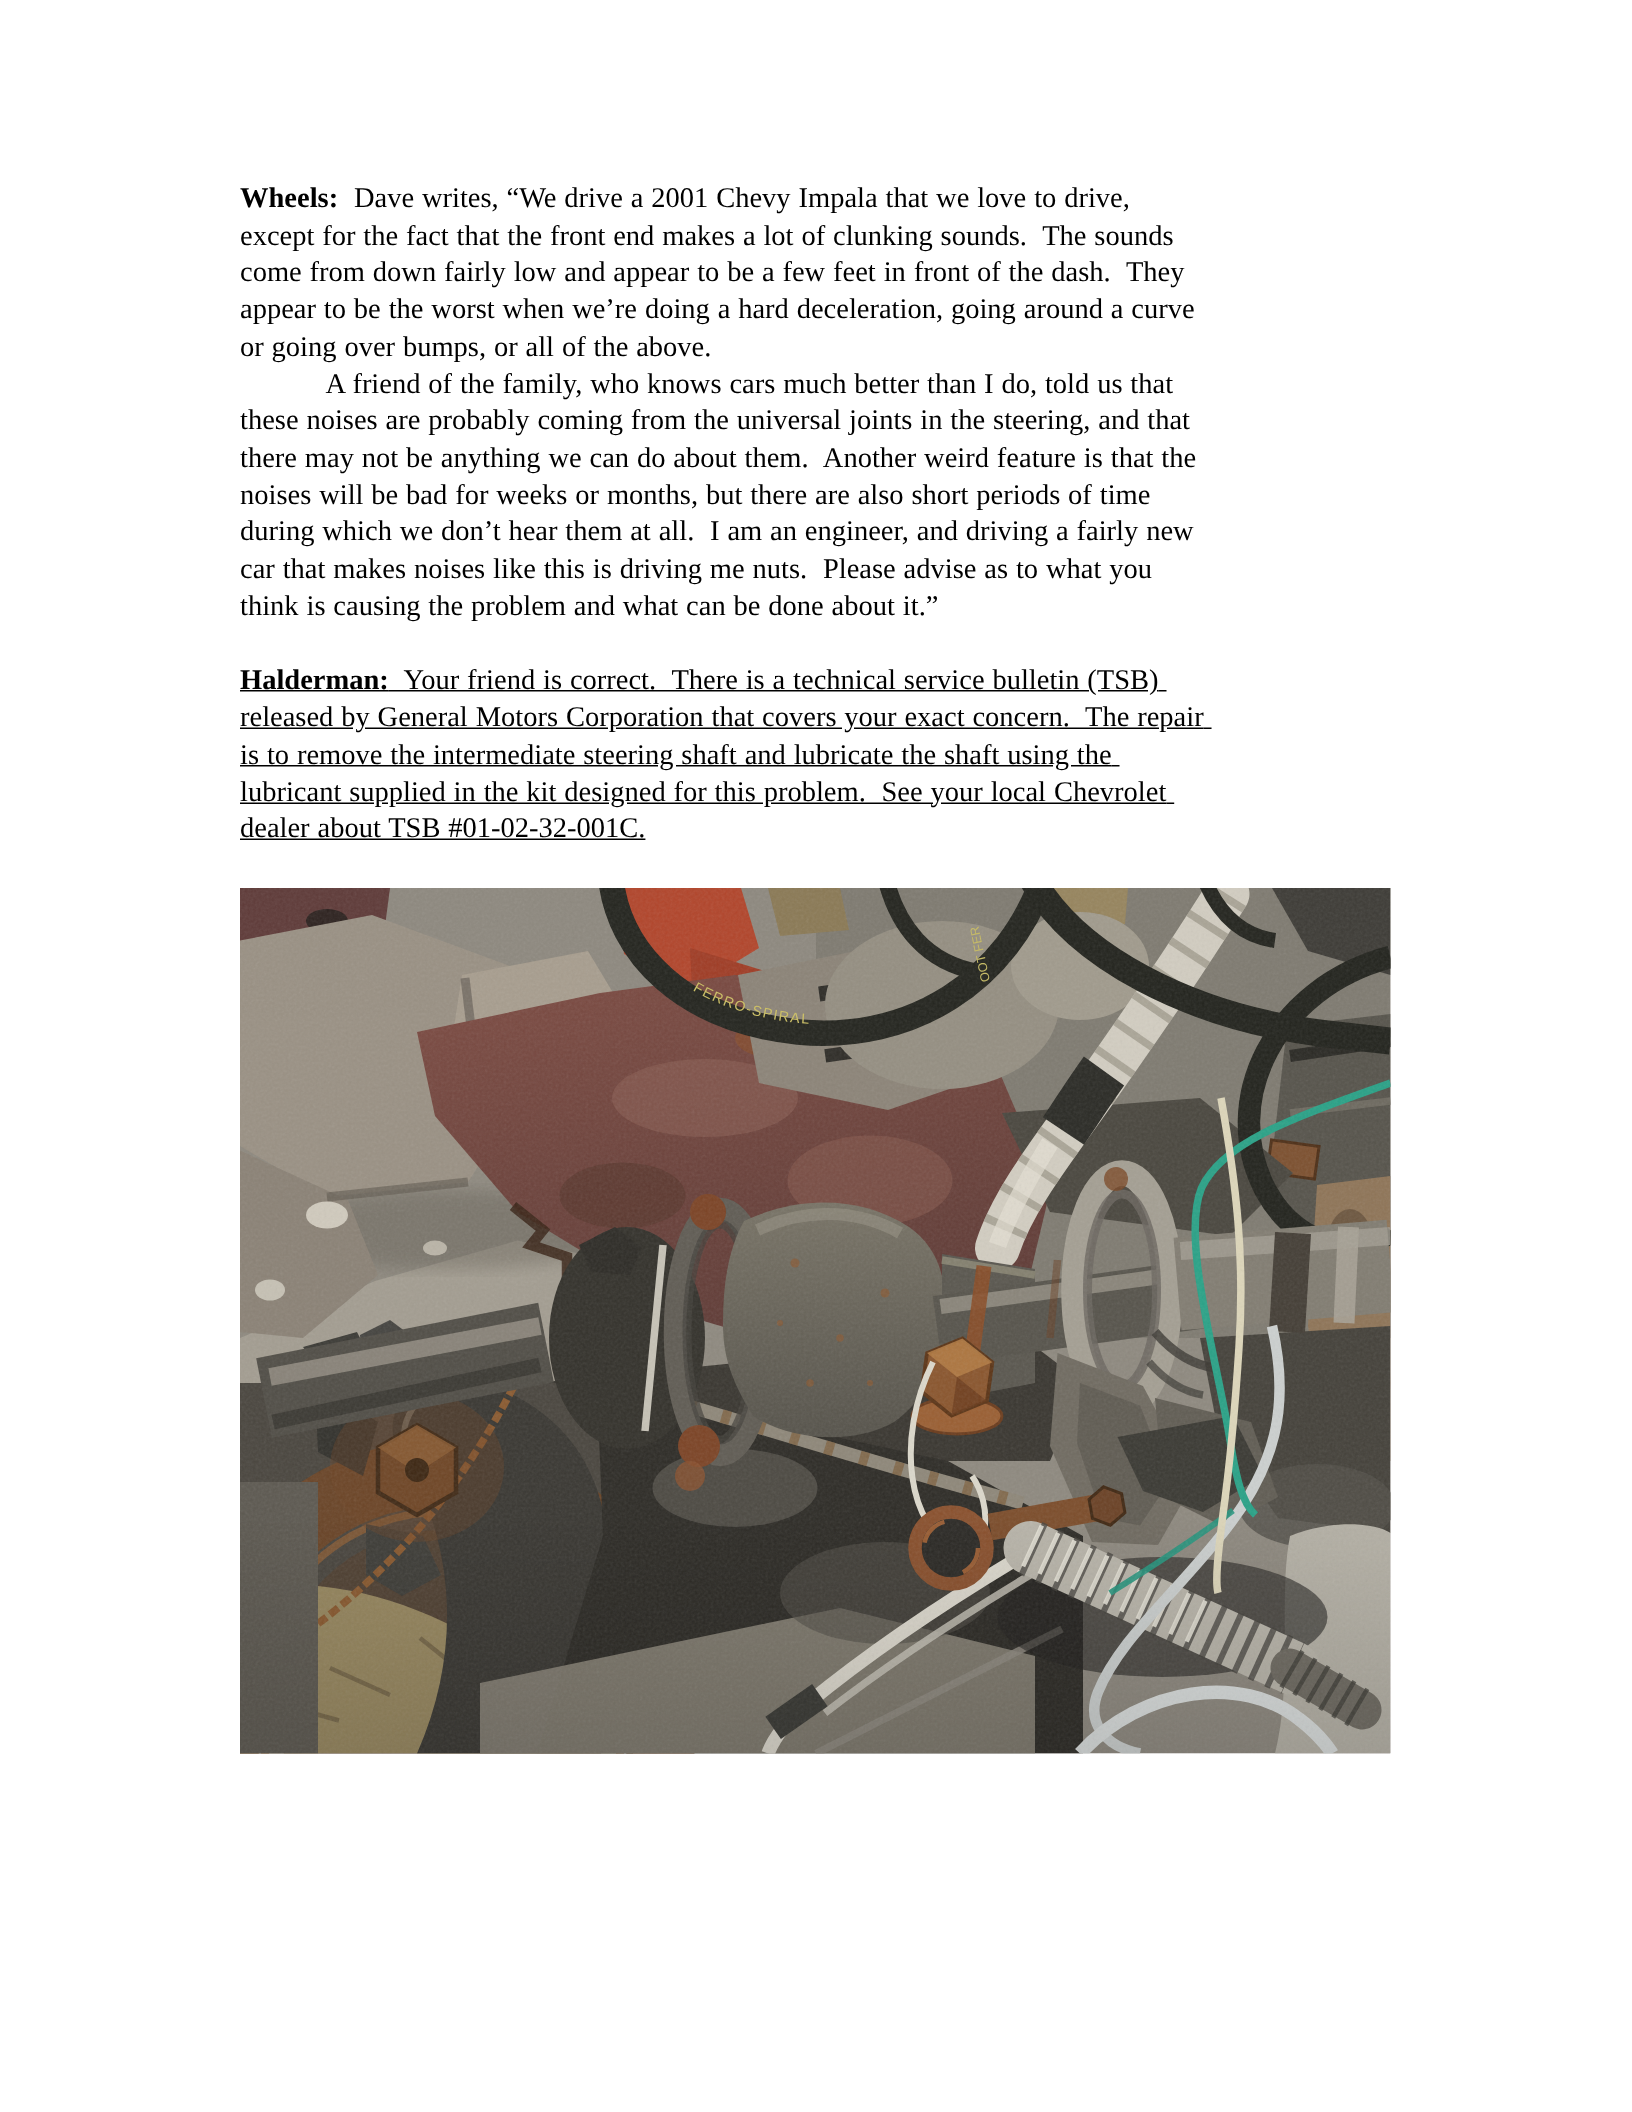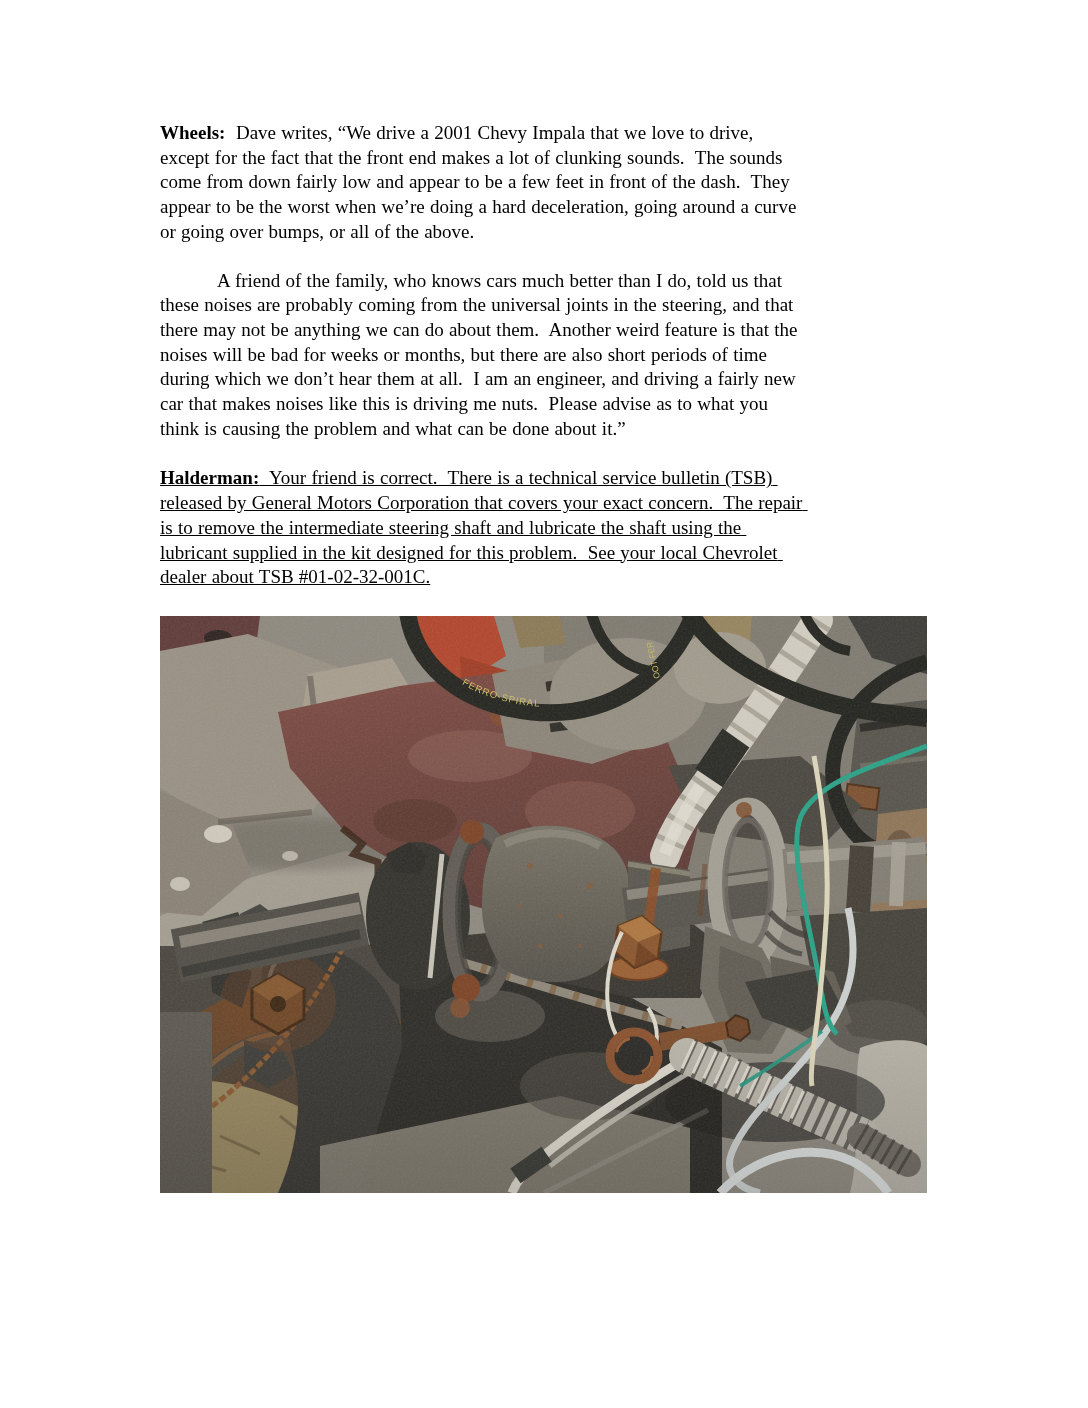--- a/index.html
+++ b/index.html
@@ -3,21 +3,21 @@
 <meta charset="utf-8">
 <style>
   html,body{margin:0;padding:0;background:#ffffff;}
   body{width:1088px;height:1408px;overflow:hidden;
        font-family:"Liberation Serif","DejaVu Serif",serif;color:#000;}
   .sheet{box-sizing:border-box;width:966px;height:1408px;
          padding:121px 160px 0 160px;background:#ffffff;}
   .para{margin:0;font-size:19px;line-height:24.7px;white-space:pre-wrap;
         text-align:left;word-spacing:0.5px;}
   .lead{font-weight:bold;}
-  .indented{text-indent:57px;margin-top:24px;}
+  .indented{text-indent:57px;}
   .spaced{margin-top:25px;text-decoration:underline;}
   .photo{margin:26px 0 0 0;width:767px;height:577px;}
   .photo svg{display:block;width:767px;height:577px;}
 </style>
 </head>
 <body>
 
 <div class="sheet">
 
   <p class="para"><span class="lead">Wheels:</span><span>  Dave writes, “We drive a 2001 Chevy Impala that we love to drive, except for the fact that the front end makes a lot of clunking sounds.  The sounds come from down fairly low and appear to be a few feet in front of the dash.  They appear to be the worst when we’re doing a hard deceleration, going around a curve or going over bumps, or all of the above.</span></p>

